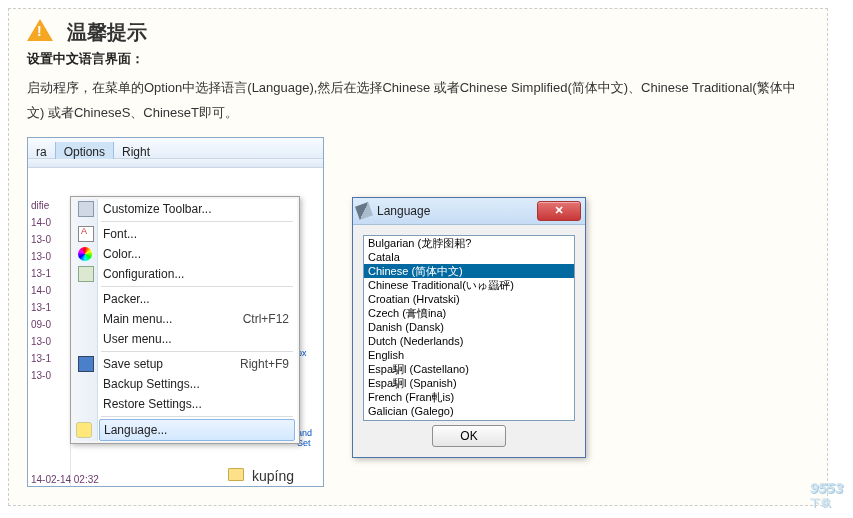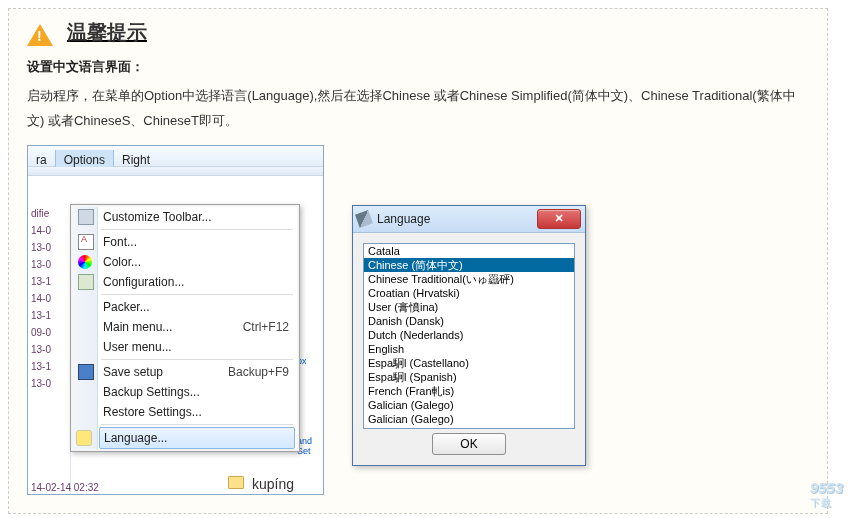--- a/index.html
+++ b/index.html
@@ -16,23 +16,22 @@
     border: 1px dashed #ccc;
     background: #fffdf8;
     margin: 8px;
     padding: 10px 18px 18px 18px;
     width: 820px;
     box-sizing: border-box;
     position: relative;
   }
   .tip-header {
     display: flex;
-    align-items: flex-end;
-    margin-bottom: 12px;
-    text-decoration: underline;
+    align-items: flex-start;
+    margin-bottom: 4px;
   }
   .warn-icon {
     width: 0; height: 0;
     border-left: 13px solid transparent;
     border-right: 13px solid transparent;
     border-bottom: 22px solid #f5a623;
     position: relative;
     margin-right: 14px;
   }
   .warn-icon::after {
@@ -360,21 +359,21 @@
                 <span>Main menu...</span>
                 <span class="shortcut">Ctrl+F12</span>
               </div>
               <div class="dd-item">
                 <span>User menu...</span>
               </div>
               <div class="dd-sep"></div>
               <div class="dd-item">
                 <span class="dd-icon ic-save"></span>
                 <span>Save setup</span>
-                <span class="shortcut">Backup+F9</span>
+                <span class="shortcut">Right+F9</span>
               </div>
               <div class="dd-item">
                 <span>Backup Settings...</span>
               </div>
               <div class="dd-item">
                 <span>Restore Settings...</span>
               </div>
               <div class="dd-sep"></div>
               <div class="dd-item highlight" style="position: relative;">
                 <span class="dd-icon ic-lang" style="left: -24px;"></span>
@@ -396,25 +395,26 @@
     </div>
 
     <div class="shot2">
       <div class="dlg-titlebar">
         <div class="pen"></div>
         <span class="dlg-titlebar-title">Language</span>
         <div class="dlg-close">✕</div>
       </div>
       <div class="dlg-body">
         <div class="listbox" id="listbox">
+            <div class="lb-item">Bulgarian (龙脖囹耜?</div>
             <div class="lb-item">Catala</div>
             <div class="lb-item selected">Chinese (简体中文)</div>
             <div class="lb-item">Chinese Traditional(いゅ羉砰)</div>
             <div class="lb-item">Croatian (Hrvatski)</div>
-            <div class="lb-item">User (膏憤ina)</div>
+            <div class="lb-item">Czech (膏憤ina)</div>
             <div class="lb-item">Danish (Dansk)</div>
             <div class="lb-item">Dutch (Nederlands)</div>
             <div class="lb-item">English</div>
             <div class="lb-item">Espa駉l (Castellano)</div>
             <div class="lb-item">Espa駉l (Spanish)</div>
             <div class="lb-item">French (Fran軋is)</div>
             <div class="lb-item">Galician (Galego)</div>
             <div class="lb-item">Galician (Galego)</div>
           </div>
         <div class="ok-row">

